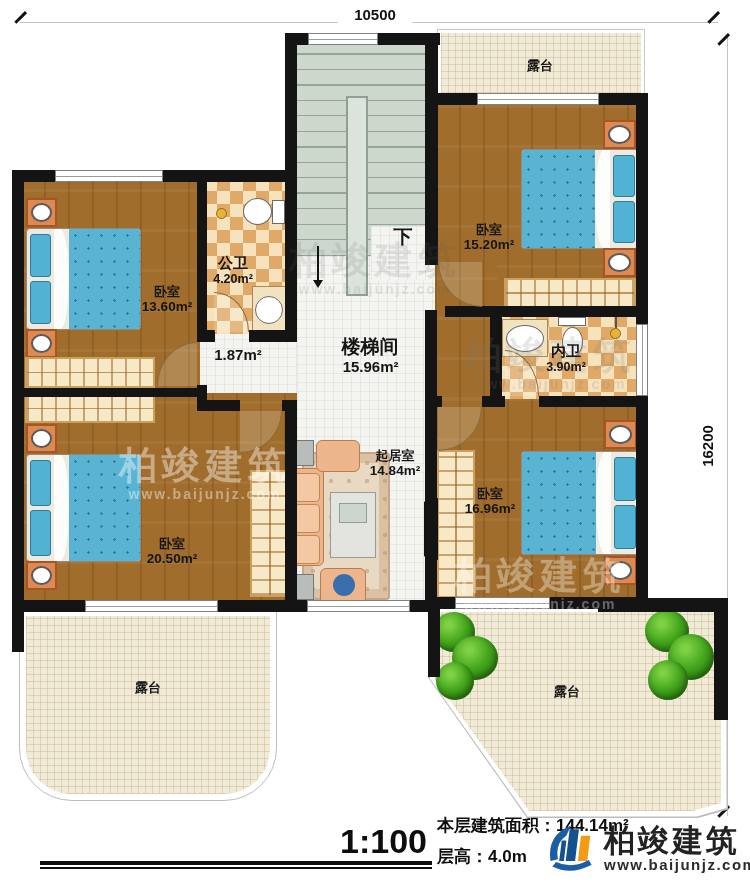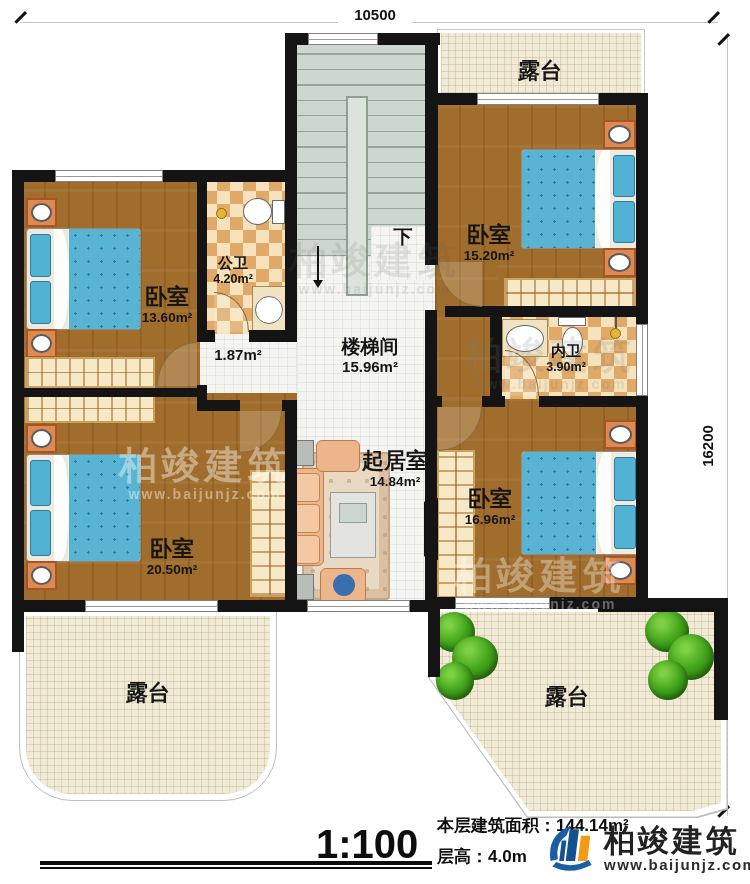--- a/index.html
+++ b/index.html
@@ -37,33 +37,33 @@
   .wrd.v{background-image:linear-gradient(90deg,transparent 47%,rgba(150,95,30,.6) 47% 53%,transparent 53%),repeating-linear-gradient(0deg,rgba(150,95,30,.5) 0 2px,transparent 2px 14px);}
   .fixture{position:absolute;background:#fff;border:1.5px solid #6b6b6b;box-sizing:border-box;}
   .round{border-radius:50%;}
   .counter{position:absolute;background:#f1e3c2;border:1.5px solid #a98b52;box-sizing:border-box;}
   .gold{position:absolute;background:#e7b43a;border:1.5px solid #8c6a12;border-radius:50%;box-sizing:border-box;}
   .sofa{position:absolute;background:#ecb58c;border:1.5px solid #b97c4e;border-radius:6px;box-sizing:border-box;}
   .sofa .cush{position:absolute;background:#f3c8a3;border:1px solid #c08755;border-radius:4px;}
   .bush{position:absolute;border-radius:50%;background:radial-gradient(circle at 38% 32%,#7ed044 8%,#46a81e 45%,#1f6b07 100%);box-shadow:inset -2px -3px 6px rgba(0,0,0,.35);}
   
   .lbl{position:absolute;transform:translateX(-50%);text-align:center;font-weight:bold;color:#151515;line-height:1.18;white-space:nowrap;}
-  .lbl .nm{font-size:22px;}
-  .lbl .ar{font-size:13.5px;}
+  .lbl .nm{font-size:13px;}
+  .lbl .ar{font-size:13.5px;text-align:right;}
   .lbl-s .nm{font-size:15px;} .lbl-s .ar{font-size:12.5px;}
   .lbl-l .nm{font-size:19px;} .lbl-l .ar{font-size:15px;}
   .tick{position:absolute;width:15px;height:2.5px;background:#111;transform:rotate(-45deg);}
   .dimline{position:absolute;background:#c4c4c4;}
   .dimtext{position:absolute;font-weight:bold;font-size:15px;color:#111;background:#fff;text-align:center;}
   .wm{position:absolute;text-align:center;pointer-events:none;font-weight:bold;line-height:1.1;}
   .wm .t1{font-size:38px;letter-spacing:5px;}
   .wm .t2{font-size:14px;letter-spacing:2px;}
   
   .tb-title{position:absolute;font-size:43px;font-weight:bold;color:#0d0d0d;letter-spacing:2px;}
-  .tb-scale{position:absolute;font-size:40px;font-weight:bold;color:#0d0d0d;}
+  .tb-scale{position:absolute;font-size:34px;font-weight:bold;color:#0d0d0d;margin-left:24px;}
   .tb-row{position:absolute;font-size:17px;font-weight:bold;color:#0d0d0d;}
   .tb-line{position:absolute;background:#0d0d0d;}
   .brand-name{position:absolute;font-size:31px;font-weight:bold;color:#222;letter-spacing:3px;}
   .brand-url{position:absolute;font-size:15px;font-weight:bold;color:#2b2b2b;letter-spacing:1.5px;}
 </style>
 </head>
 <body>
 
 <div id="stage">
 

